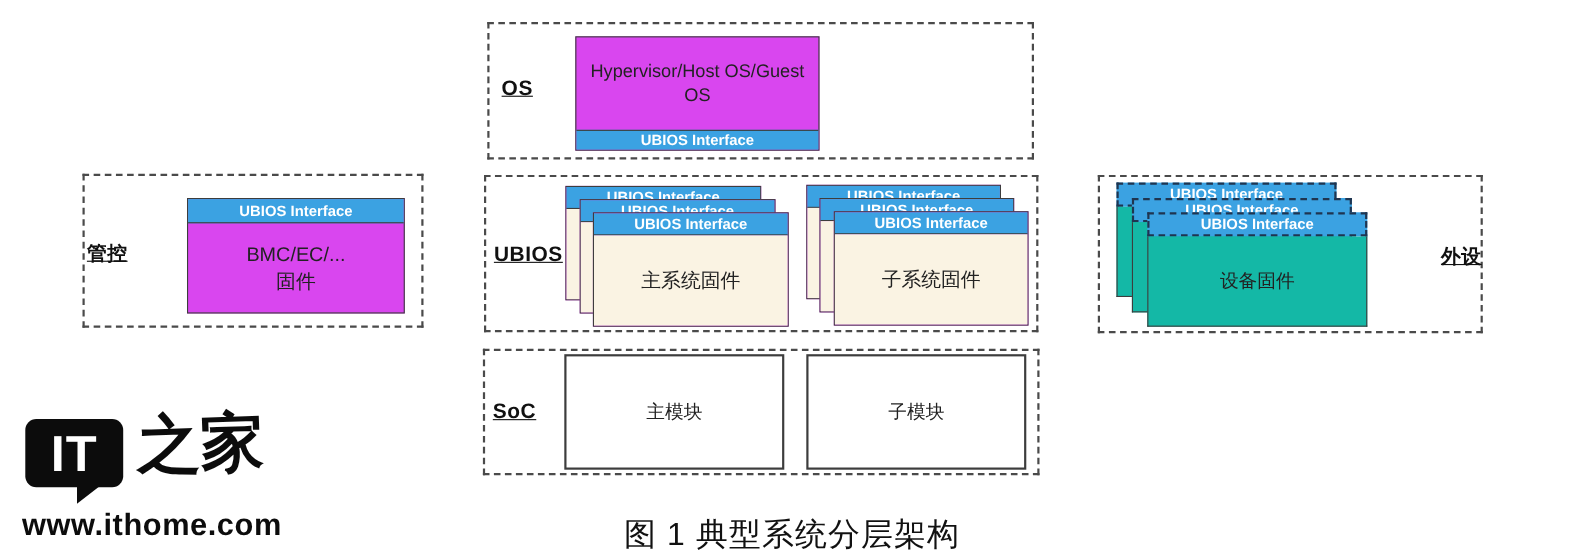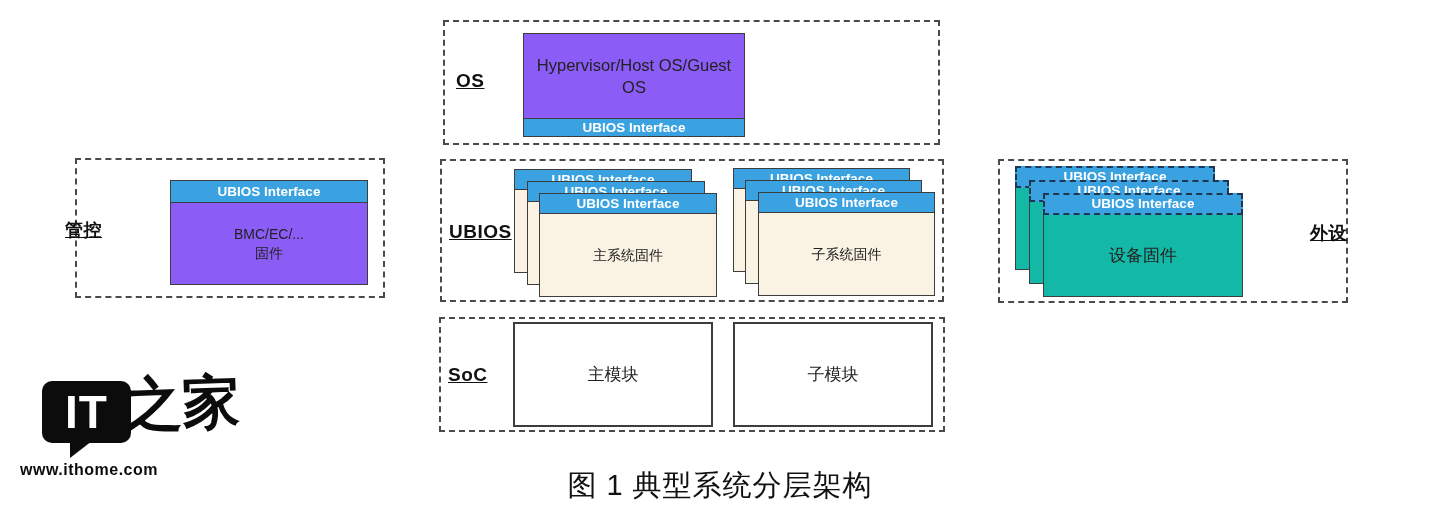--- a/index.html
+++ b/index.html
@@ -31,21 +31,21 @@
     font-weight: bold;
     color: #111;
     font-size: 19px;
     letter-spacing: 0.5px;
     white-space: nowrap;
     text-decoration: underline;
   }
   
   .card {
     position: absolute;
-    background: #8b5cf6;
+    background: #d946ef;
     border: 1.5px solid var(--line-dark);
     display: flex;
     flex-direction: column;
   }
   .hdr {
     height: 20px;
     flex: 0 0 20px;
     background: var(--accent-blue);
     color: #fff;
     font-weight: bold;
@@ -55,21 +55,21 @@
     border-bottom: 1.5px solid var(--line-dark);
     white-space: nowrap;
     overflow: hidden;
   }
   .card-body {
     flex: 1 1 auto;
     display: flex;
     flex-direction: column;
     align-items: center;
     justify-content: center;
-    font-size: 14px;
+    font-size: 18px;
     color: #222;
     text-align: center;
     line-height: 1.35;
   }
   .card-body.cream { background: var(--cream); }
   
   .ftr {
     flex: 0 0 18px;
     height: 18px;
     background: var(--accent-blue);
@@ -142,21 +142,20 @@
     height: 62px;
     background: #0c0c0c;
     border-radius: 10px;
     color: #fff;
     display: flex;
     align-items: center;
     justify-content: center;
     font-size: 46px;
     font-weight: 900;
     letter-spacing: 1px;
-    margin-left: 19px;
   }
   .logo-tail {
     position: absolute;
     left: 70px;
     top: 441px;
     width: 0;
     height: 0;
     border-top: 17px solid #0c0c0c;
     border-right: 22px solid transparent;
   }
@@ -168,40 +167,40 @@
     font-size: 58px;
     font-weight: bold;
     color: #0c0c0c;
     line-height: 1;
     transform: rotate(-2deg);
   }
   .logo-url {
     position: absolute;
     left: 20px;
     top: 461px;
-    font-size: 16px;
+    font-size: 28px;
     font-weight: 800;
     color: #0c0c0c;
     letter-spacing: 0.5px;
   }
 </style>
 </head>
 <body>
 
 <div class="stage">
 
   <div class="dashed-box" style="left:443px; top:20px; width:497px; height:125px;"></div>
   <div class="side-label" style="left:456px; top:70px;">OS</div>
   <div class="card" style="left:523px; top:33px; width:222px; height:104px;">
     <div class="card-body" style="font-size:16.5px; padding:0 8px;">Hypervisor/Host OS/Guest OS</div>
     <div class="ftr">UBIOS Interface</div>
   </div>
 
   <div class="dashed-box" style="left:75px; top:158px; width:310px; height:140px;"></div>
-  <div class="side-label" style="left:65px; top:218px; font-size:18px;text-align:center;">管控</div>
+  <div class="side-label" style="left:79px; top:218px; font-size:18px;text-align:center;">管控</div>
   <div class="card" style="left:170px; top:180px; width:198px; height:105px;">
     <div class="hdr" style="flex-basis:22px; height:22px; line-height:22px;">UBIOS Interface</div>
     <div class="card-body">
       <span>BMC/EC/...</span>
       <span>固件</span>
     </div>
   </div>
 
   <div class="dashed-box" style="left:440px; top:159px; width:504px; height:143px;"></div>
   <div class="side-label" style="left:449px; top:221px;">UBIOS</div>

